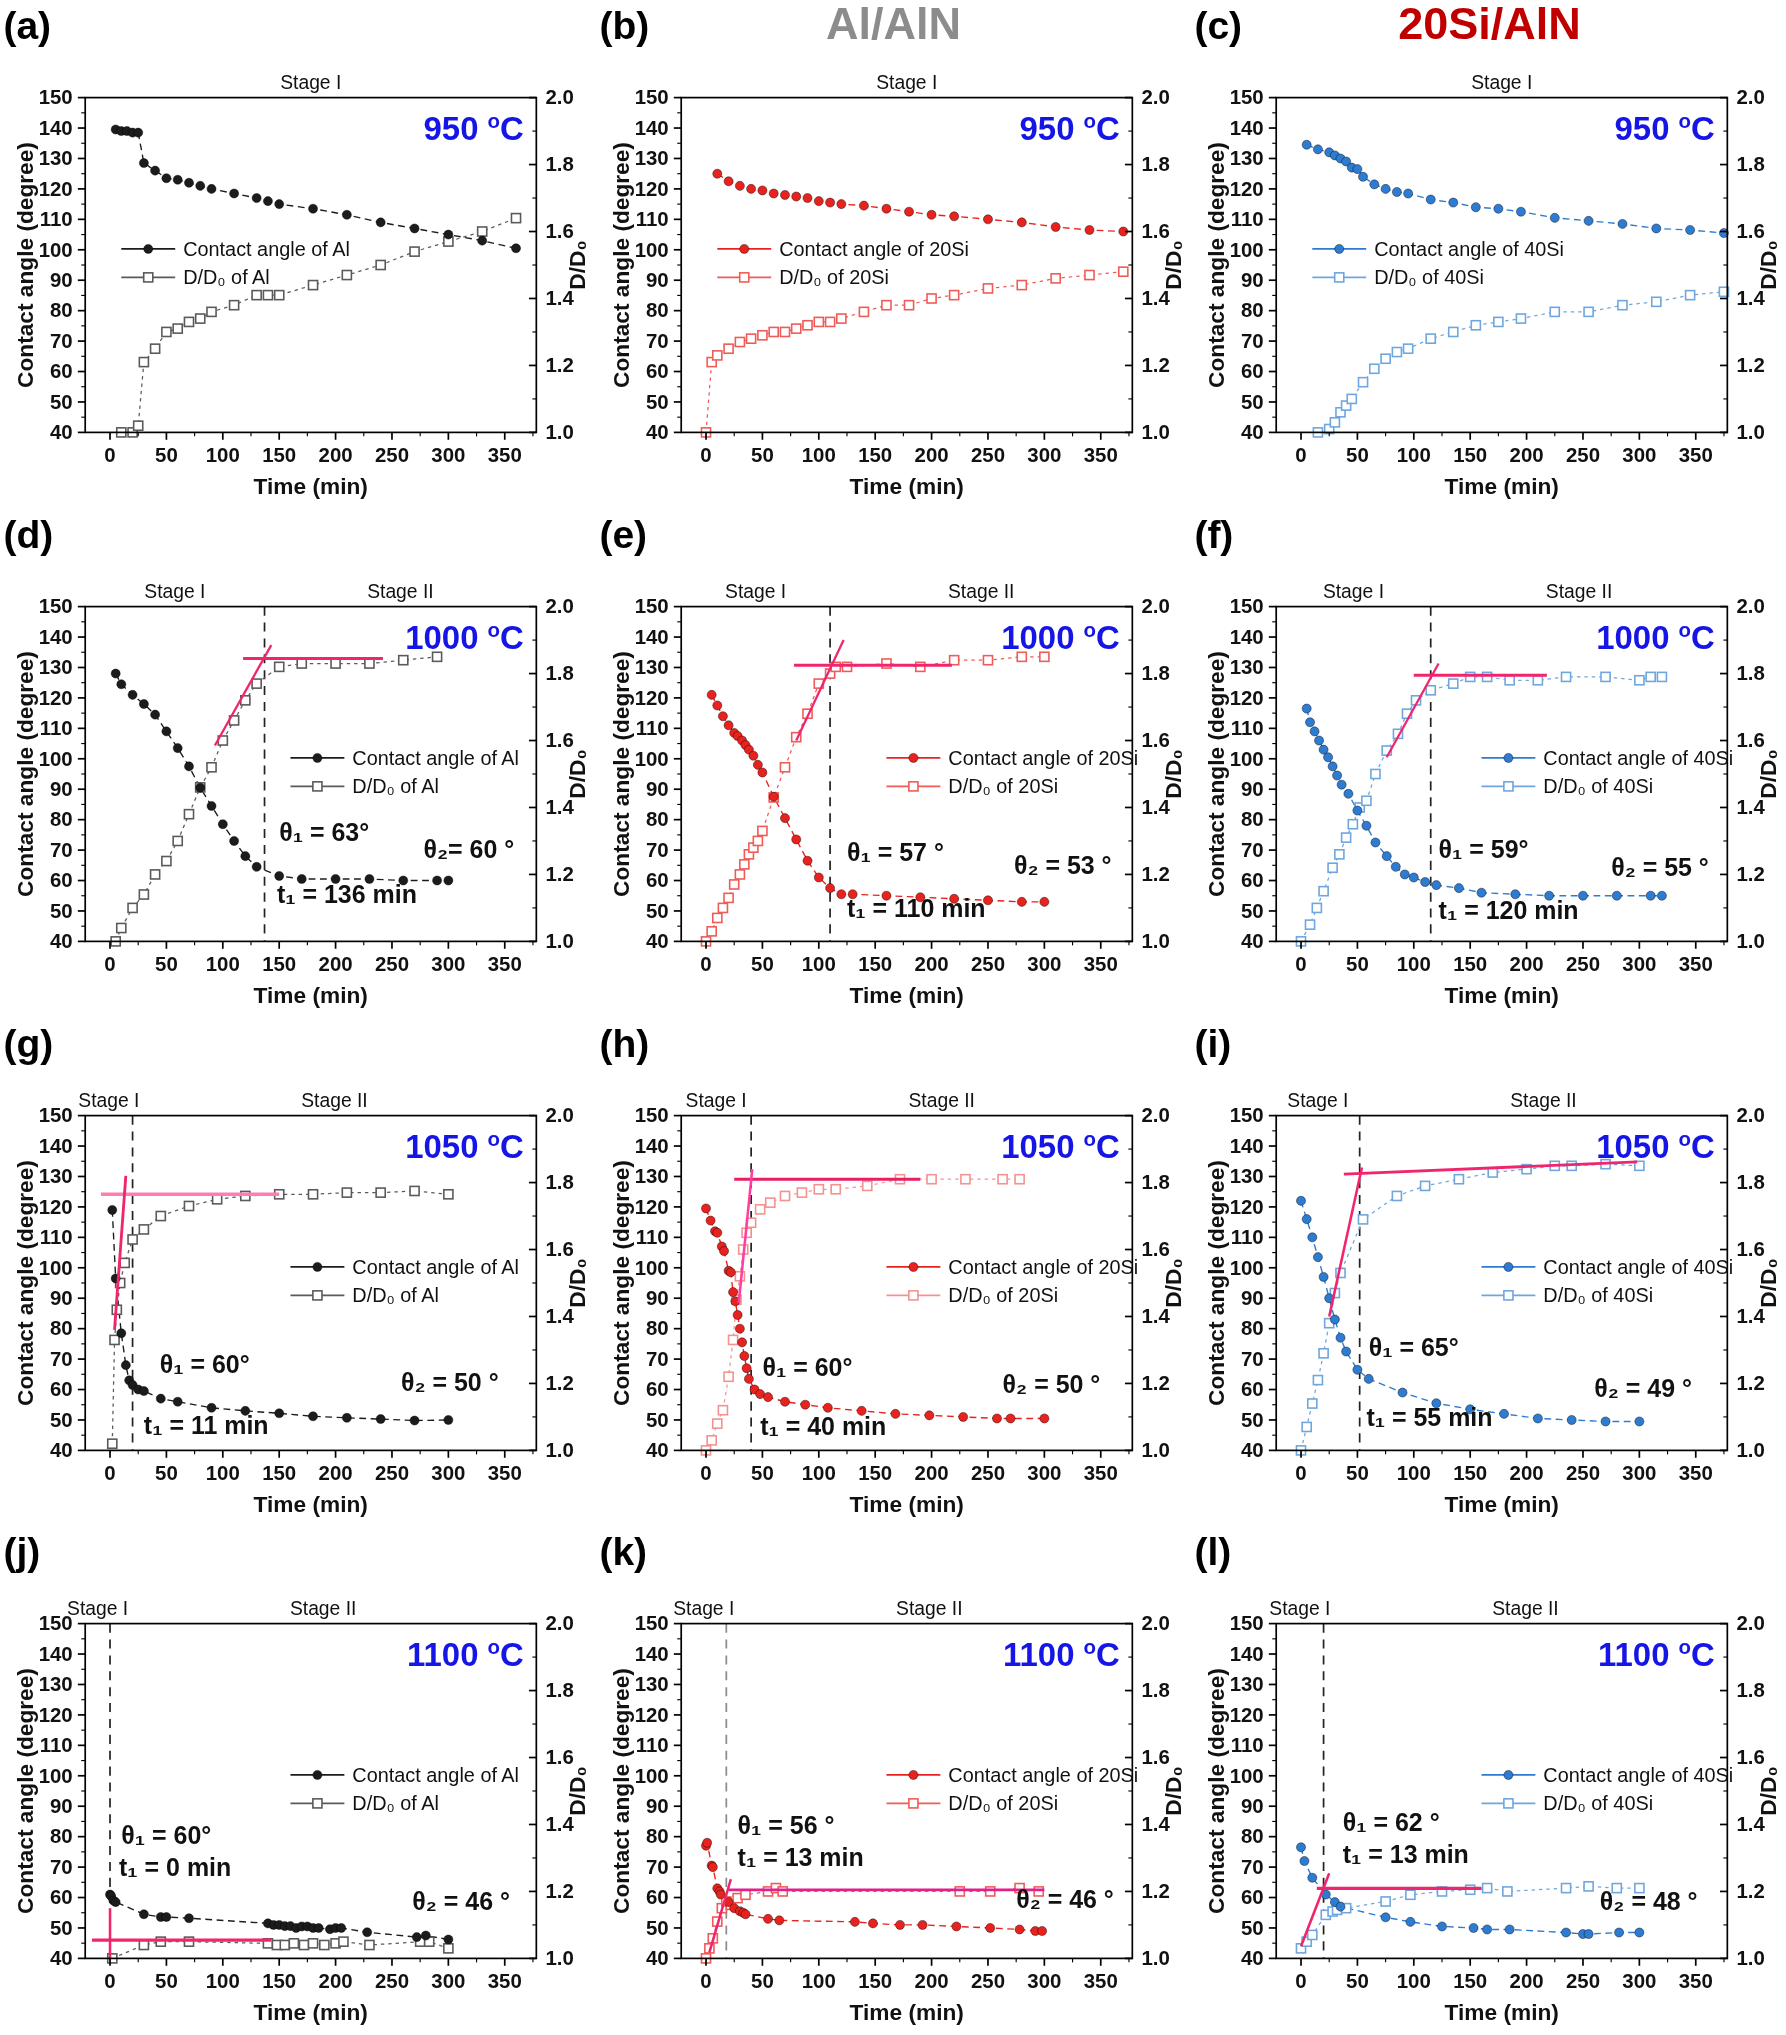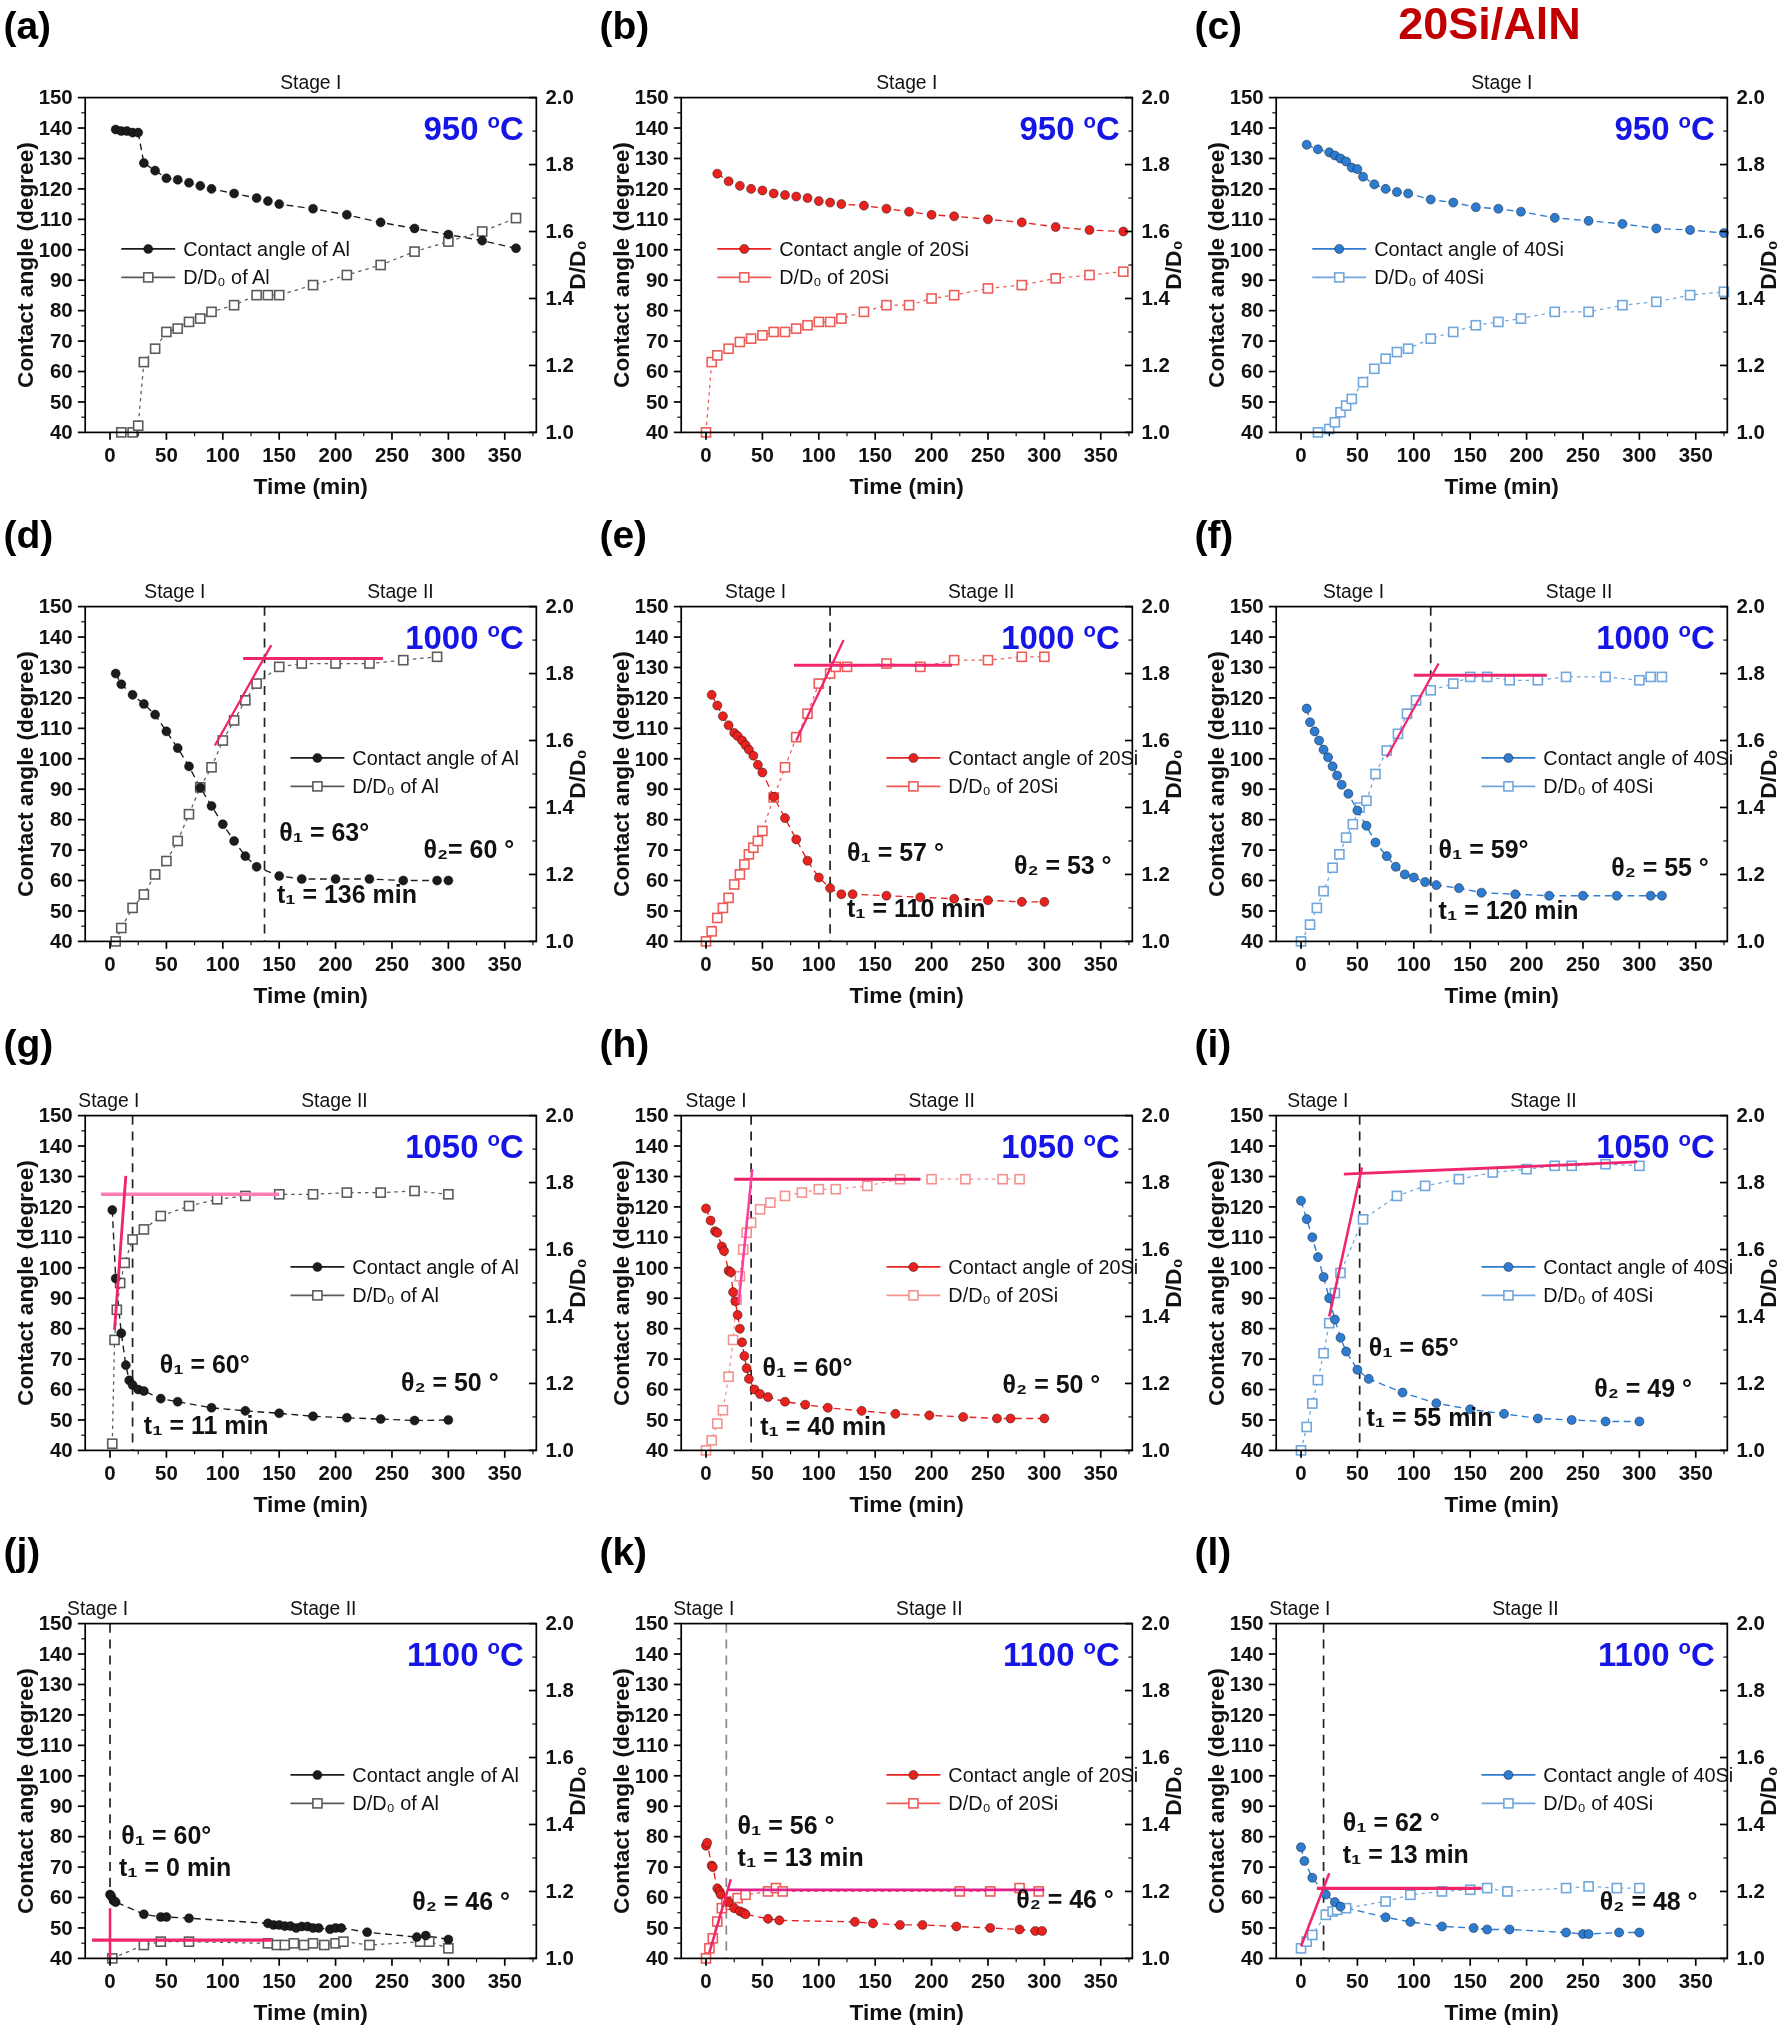--- a/index.html
+++ b/index.html
@@ -9,20 +9,21 @@
   .cell svg{position:absolute;left:0;top:0;width:596px;height:509px;}
   .panel-letter{position:absolute;left:3.4px;top:5.7px;font-size:39px;font-weight:bold;color:#000;line-height:1;}
   .col-title{position:absolute;left:0;top:1.1px;width:100%;text-align:center;font-size:45px;font-weight:bold;line-height:1;}
   svg text{font-family:"Liberation Sans", sans-serif;}
 </style>
 </head>
 <body>
 
 <div id="figure">
 
+  <div class="col-title" style="left: 0px; color: rgb(140, 140, 140);">Al/AlN</div>
   <div class="col-title" style="left: 596px; color: rgb(192, 0, 0);">20Si/AlN</div>
   <div class="col-title" style="left: 1191px; color: rgb(32, 121, 200);">40Si/AlN</div>
 
   <div class="cell" style="left:0px;top:0px;">
       <svg viewBox="0 0 1050 897">
         <polyline points="213.6,762.0 233.5,762.0 243.4,750.2 253.4,638.1 273.2,614.5 293.1,585.0 313.0,579.1 332.9,567.3 352.7,561.4 372.6,549.6 412.4,537.8 452.1,520.1 472.0,520.1 491.9,520.1 551.5,502.4 611.1,484.7 670.7,467.0 730.4,443.4 790.0,425.7 849.6,408.0 909.2,384.4" fill="none" stroke="#5a5a5a" stroke-width="2.2" stroke-dasharray="6 7"></polyline>
         <polyline points="203.7,228.3 213.6,231.0 223.5,231.0 233.5,233.7 243.4,233.7 253.4,287.3 273.2,300.7 293.1,314.1 313.0,316.8 332.9,322.2 352.7,327.5 372.6,332.9 412.4,341.0 452.1,349.0 472.0,354.4 491.9,359.7 551.5,367.8 611.1,378.5 670.7,391.9 730.4,402.6 790.0,413.4 849.6,424.1 909.2,437.5" fill="none" stroke="#1c1c1c" stroke-width="2.4" stroke-dasharray="12 8"></polyline>
         <rect x="205.6" y="754.0" width="16" height="16" fill="#ffffff" stroke="#5a5a5a" stroke-width="2.8"></rect>
         <rect x="225.5" y="754.0" width="16" height="16" fill="#ffffff" stroke="#5a5a5a" stroke-width="2.8"></rect>
         <rect x="235.4" y="742.2" width="16" height="16" fill="#ffffff" stroke="#5a5a5a" stroke-width="2.8"></rect>

